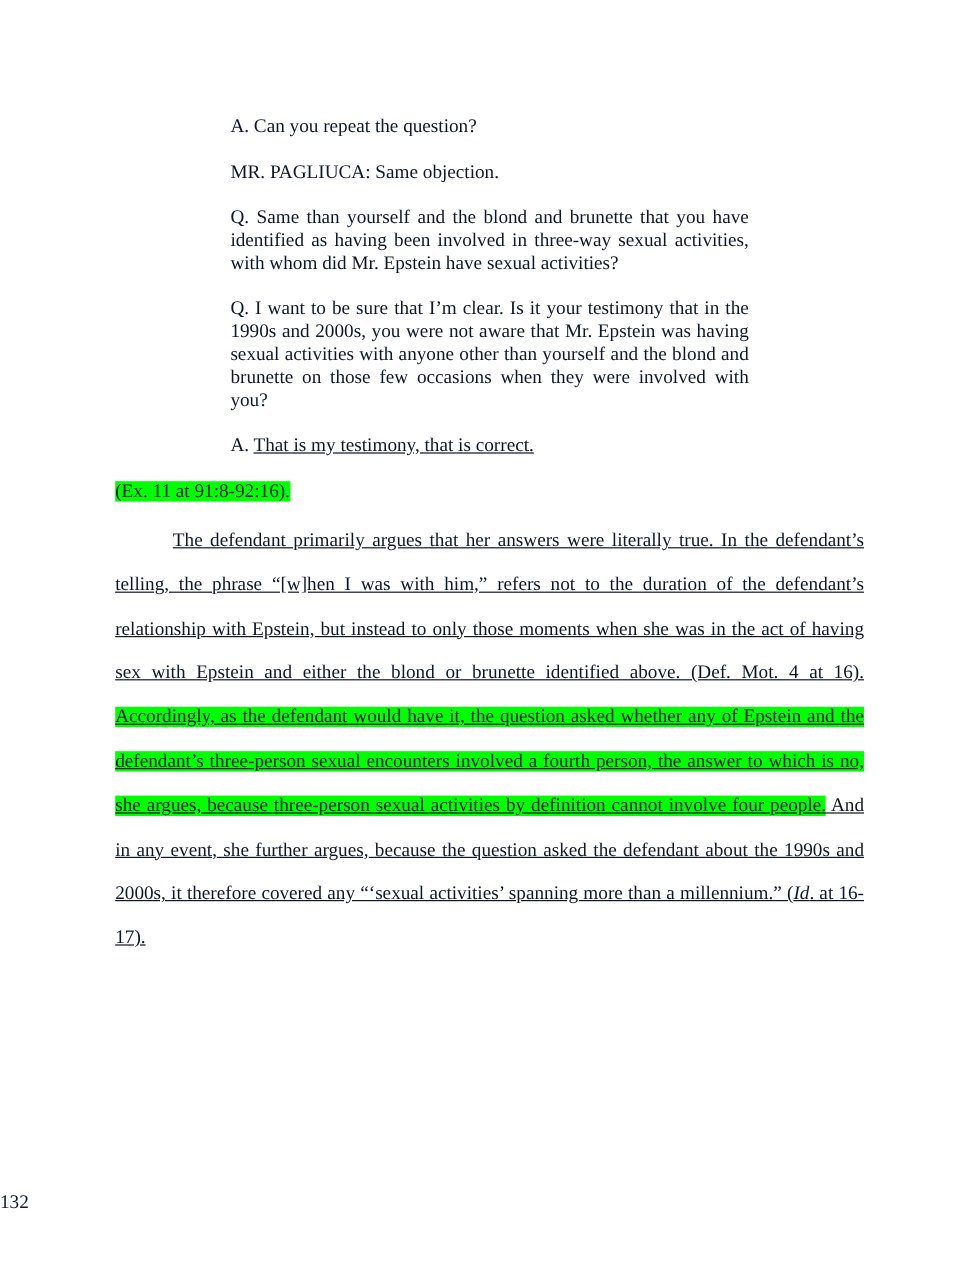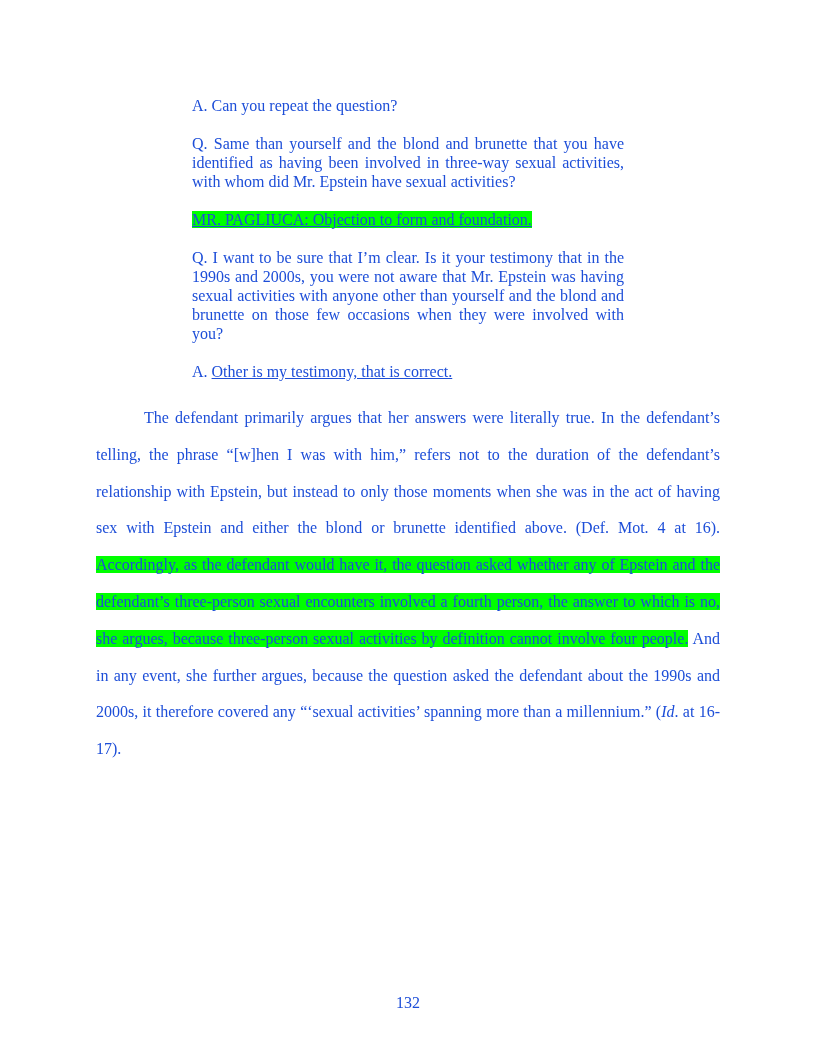--- a/index.html
+++ b/index.html
@@ -7,67 +7,69 @@
     padding: 0;
     background: #ffffff;
   }
   .page {
     position: relative;
     width: 816px;
     height: 1056px;
     background: #ffffff;
     font-family: "Liberation Serif", "DejaVu Serif", serif;
     font-size: 16px;
-    color: #1d4ed8;
+    color: #0f172a;
     overflow: hidden;
   }
   .content {
     padding: 96px 96px 0 96px;
   }
   .quote p.qp {
     margin: 0 96px 19px 96px;
     line-height: 19px;
     text-align: justify;
   }
   .citation {
     margin: 11px 0 0 0;
     line-height: 19px;
   }
   .body-para {
     margin: 14px 0 0 0;
     line-height: 36.8px;
     text-align: justify;
     text-indent: 48px;
+    text-decoration: underline;
   }
   .hl {
     background: var(--hl, #00ff00);
   }
   .ul {
     text-decoration: underline;
   }
   .it {
     font-style: italic;
   }
   .page-number {
     position: absolute;
     left: 0;
     bottom: 44px;
     width: 100%;
-    text-align: center;
+    text-align: left;
     line-height: 19px;
   }
 </style>
 </head>
 <body>
 
 <div class="page">
   <div class="content">
     <div class="quote" id="quote">
         <p class="qp"><span class="">A. Can you repeat the question?</span></p>
+        <p class="qp"><span class="">MR. PAGLIUCA: Same objection.</span></p>
         <p class="qp"><span class="">Q. Same than yourself and the blond and brunette that you have identified as having been involved in three-way sexual activities, with whom did Mr. Epstein have sexual activities?</span></p>
-        <p class="qp"><span class="hl ul">MR. PAGLIUCA: Objection to form and foundation.</span></p>
         <p class="qp"><span class="">Q. I want to be sure that I’m clear. Is it your testimony that in the 1990s and 2000s, you were not aware that Mr. Epstein was having sexual activities with anyone other than yourself and the blond and brunette on those few occasions when they were involved with you?</span></p>
-        <p class="qp"><span class="">A. </span><span class="ul">Other is my testimony, that is correct.</span></p>
+        <p class="qp"><span class="">A. </span><span class="ul">That is my testimony, that is correct.</span></p>
       </div>
+    <p class="citation" id="citation"><span class="hl">(Ex. 11 at 91:8-92:16).</span></p>
     <p class="body-para" id="body-para"><span class="">The defendant primarily argues that her answers were literally true.  In the defendant’s telling, the phrase “[w]hen I was with him,” refers not to the duration of the defendant’s relationship with Epstein, but instead to only those moments when she was in the act of having sex with Epstein and either the blond or brunette identified above.  (Def. Mot. 4 at 16).  </span><span class="hl">Accordingly, as the defendant would have it, the question asked whether any of Epstein and the defendant’s three-person sexual encounters involved a fourth person, the answer to which is no, she argues, because three-person sexual activities by definition cannot involve four people.</span><span class="">  And in any event, she further argues, because the question asked the defendant about the 1990s and 2000s, it therefore covered any “‘sexual activities’ spanning more than a millennium.”  (</span><span class="it">Id</span><span class="">. at 16-17).</span></p>
   </div>
   <div class="page-number">132</div>
 </div>
 
 </body></html>

